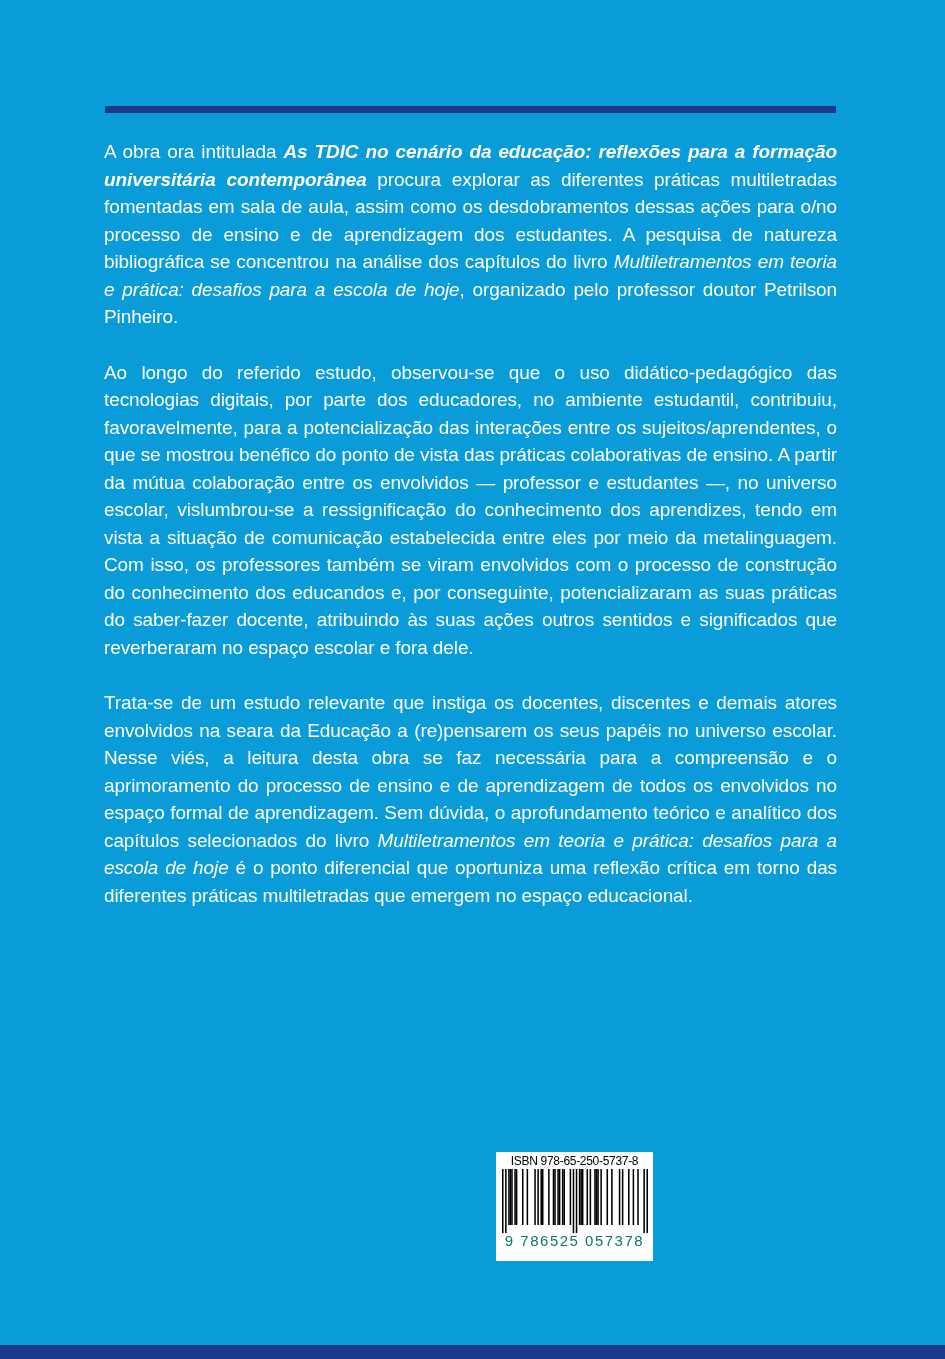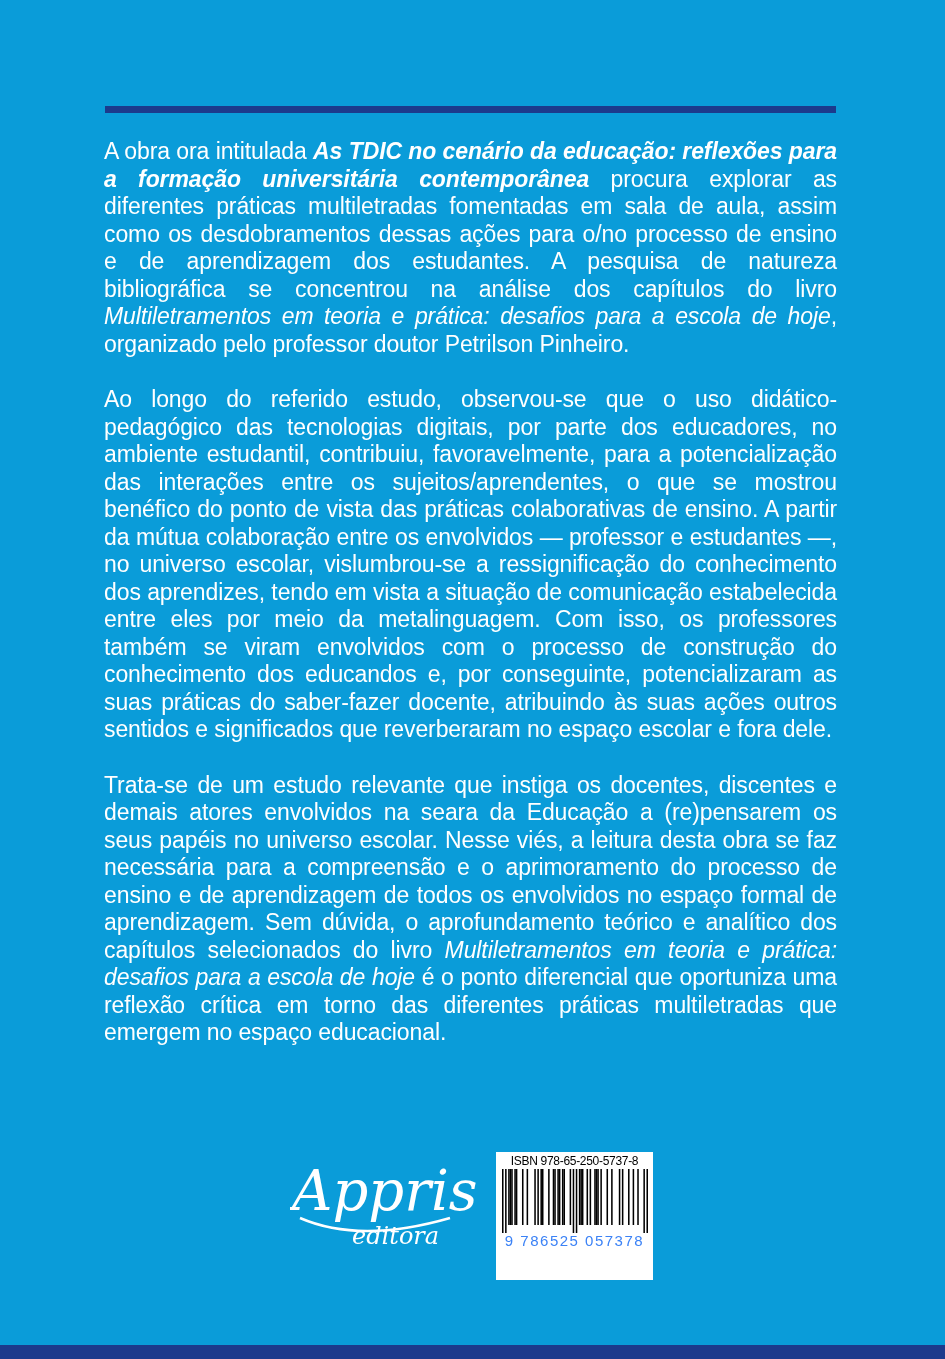--- a/index.html
+++ b/index.html
@@ -22,75 +22,68 @@
     background:var(--navy);
   }
   .bottom-bar{
     position:absolute;left:0;bottom:0;
     width:945px;height:14px;
     background:var(--navy);
   }
   .text-block{
     position:absolute;left:104px;top:138px;width:733px;
     color:var(--txt);
-    font-size:23px;line-height:27.5px;
+    font-size:19px;line-height:27.5px;
     text-align:justify;
     letter-spacing:-0.1px;
   }
   .text-block p{margin:0 0 28px 0;}
   .seg-regular{font-style:normal;font-weight:normal;}
   .seg-italic{font-style:italic;font-weight:normal;}
   .seg-bold-italic{font-style:italic;font-weight:bold;}
   .logo{
     position:absolute;left:290px;top:1152px;
     width:186px;height:106px;
   }
   .barcode-box{
     position:absolute;left:496px;top:1152px;
-    width:157px;height:128px;
+    width:157px;height:109px;
     background:#FFFFFF;
     box-sizing:border-box;
     padding:2px 5px 9px 5px;
     display:flex;flex-direction:column;align-items:center;
   }
   .isbn-label{
     color:#000;
     font-size:12px;line-height:14px;
     white-space:nowrap;
     letter-spacing:-0.3px;
   }
   .barcode-box svg{display:block;width:146px;height:64px;margin-top:1px;}
   .barcode-digits{
-    color:#3b82f6;
+    color:#0f766e;
     font-size:15px;line-height:17px;
     letter-spacing:1.5px;
     white-space:nowrap;
     margin-top:-1px;
   }
 </style>
 </head>
 <body>
 
 <div class="page">
 
   <div class="top-bar"></div>
 
   <div class="text-block" id="text-block">
       <p><span class="seg-regular">A obra ora intitulada </span><span class="seg-bold-italic">As TDIC no cenário da educação: reflexões para a formação universitária contemporânea</span><span class="seg-regular"> procura explorar as diferentes práticas multiletradas fomentadas em sala de aula, assim como os desdobramentos dessas ações para o/no processo de ensino e de aprendizagem dos estudantes. A pesquisa de natureza bibliográfica se concentrou na análise dos capítulos do livro </span><span class="seg-italic">Multiletramentos em teoria e prática: desafios para a escola de hoje</span><span class="seg-regular">, organizado pelo professor doutor Petrilson Pinheiro.</span></p>
       <p><span class="seg-regular">Ao longo do referido estudo, observou-se que o uso didático-pedagógico das tecnologias digitais, por parte dos educadores, no ambiente estudantil, contribuiu, favoravelmente, para a potencialização das interações entre os sujeitos/aprendentes, o que se mostrou benéfico do ponto de vista das práticas colaborativas de ensino. A partir da mútua colaboração entre os envolvidos — professor e estudantes —, no universo escolar, vislumbrou-se a ressignificação do conhecimento dos aprendizes, tendo em vista a situação de comunicação estabelecida entre eles por meio da metalinguagem. Com isso, os professores também se viram envolvidos com o processo de construção do conhecimento dos educandos e, por conseguinte, potencializaram as suas práticas do saber-fazer docente, atribuindo às suas ações outros sentidos e significados que reverberaram no espaço escolar e fora dele.</span></p>
       <p><span class="seg-regular">Trata-se de um estudo relevante que instiga os docentes, discentes e demais atores envolvidos na seara da Educação a (re)pensarem os seus papéis no universo escolar. Nesse viés, a leitura desta obra se faz necessária para a compreensão e o aprimoramento do processo de ensino e de aprendizagem de todos os envolvidos no espaço formal de aprendizagem. Sem dúvida, o aprofundamento teórico e analítico dos capítulos selecionados do livro </span><span class="seg-italic">Multiletramentos em teoria e prática: desafios para a escola de hoje</span><span class="seg-regular"> é o ponto diferencial que oportuniza uma reflexão crítica em torno das diferentes práticas multiletradas que emergem no espaço educacional.</span></p>
     </div>
 
-  <div class="logo">
-    <svg viewBox="0 0 186 106" width="186" height="106">
-      <text x="2" y="58" font-family="DejaVu Serif, serif" font-style="italic" font-size="56" fill="#FFFFFF">Appris</text>
-      <path d="M10,66 Q70,92 160,66" stroke="#FFFFFF" stroke-width="2.5" fill="none"></path>
-      <text x="62" y="92" font-family="DejaVu Serif, serif" font-style="italic" font-size="24" fill="#FFFFFF">editora</text>
-    </svg>
-  </div>
 
   <div class="barcode-box">
     <div class="isbn-label">ISBN 978-65-250-5737-8</div>
     <svg id="ean-svg" viewBox="0 0 95 40" preserveAspectRatio="none">
         <rect x="0" y="0" width="1" height="40" fill="#000000"></rect>
         <rect x="2" y="0" width="1" height="40" fill="#000000"></rect>
         <rect x="4" y="0" width="1" height="35" fill="#000000"></rect>
         <rect x="5" y="0" width="1" height="35" fill="#000000"></rect>
         <rect x="6" y="0" width="1" height="35" fill="#000000"></rect>
         <rect x="8" y="0" width="1" height="35" fill="#000000"></rect>

